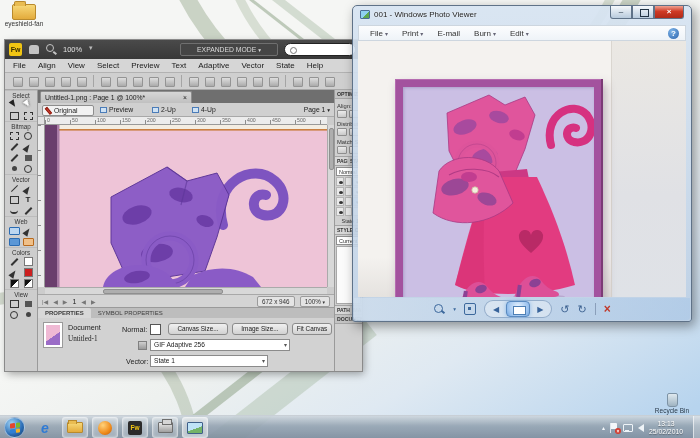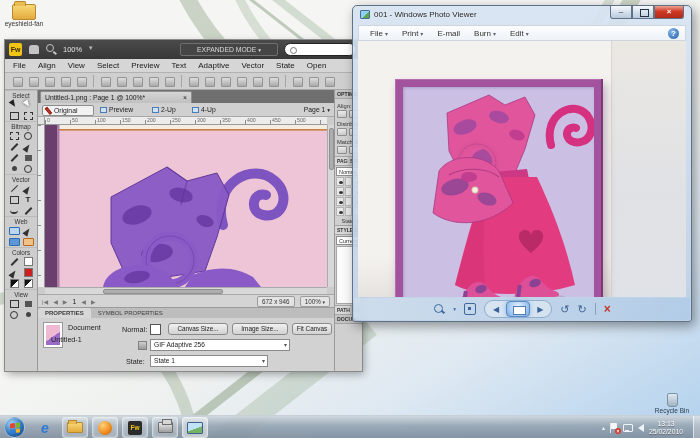--- a/index.html
+++ b/index.html
@@ -270,21 +270,21 @@
     <div class="fw-menubar">
       <span class="menu-item">File</span>
       <span class="menu-item">Align</span>
       <span class="menu-item">View</span>
       <span class="menu-item">Select</span>
       <span class="menu-item">Preview</span>
       <span class="menu-item">Text</span>
       <span class="menu-item">Adaptive</span>
       <span class="menu-item">Vector</span>
       <span class="menu-item">State</span>
-      <span class="menu-item">Open</span>
+      <span class="menu-item">Help</span>
     </div>
 
     <div class="fw-toolbar">
       <div class="tbi"></div>
       <div class="tbi"></div>
       <div class="tbi"></div>
       <div class="tbi"></div>
       <div class="tbi"></div>
       <div class="tbsep"></div>
       <div class="tbi"></div>
@@ -454,31 +454,31 @@
       </div>
     </div>
 
     <div class="fw-props">
       <div class="ptabs">
         <div class="ptab active">PROPERTIES</div>
         <div class="ptab">SYMBOL PROPERTIES</div>
       </div>
       <div class="pthumb"></div>
       <div class="plab" style="left:30px;top:15px;">Document</div>
-      <div class="plab" style="left:13px;top:27px;">Untitled-1</div>
+      <div class="plab" style="left:30px;top:27px;font-family:Liberation Serif, serif;">Untitled-1</div>
       <div class="plab" style="left:84px;top:17px;">Normal:</div>
       <div class="pswatch"></div>
       <div class="pbtn" style="left:130px;top:15px;width:60px;">Canvas Size...</div>
       <div class="pbtn" style="left:194px;top:15px;width:56px;">Image Size...</div>
       <div class="pbtn" style="left:254px;top:15px;width:40px;">Fit Canvas</div>
       <div class="pgif"></div>
       <div class="psel" style="left:112px;top:31px;width:140px;">
         <span>GIF Adaptive 256</span>
       </div>
-      <div class="plab" style="left:88px;top:49px;">State:</div>
+      <div class="plab" style="left:88px;top:49px;">Vector:</div>
       <div class="psel" style="left:112px;top:47px;width:118px;">
         <span>State 1</span>
       </div>
     </div>
 
     <div class="fw-rail">
       <div class="rtab">OPTIMIZE</div>
       <div style="height:3px"></div>
       <div class="rlab">Align:</div>
       <div class="rbtns">

